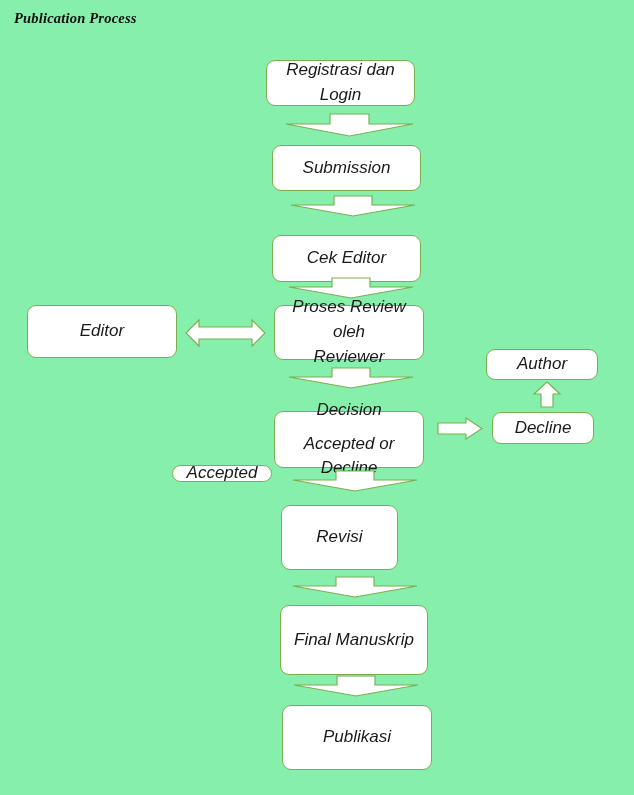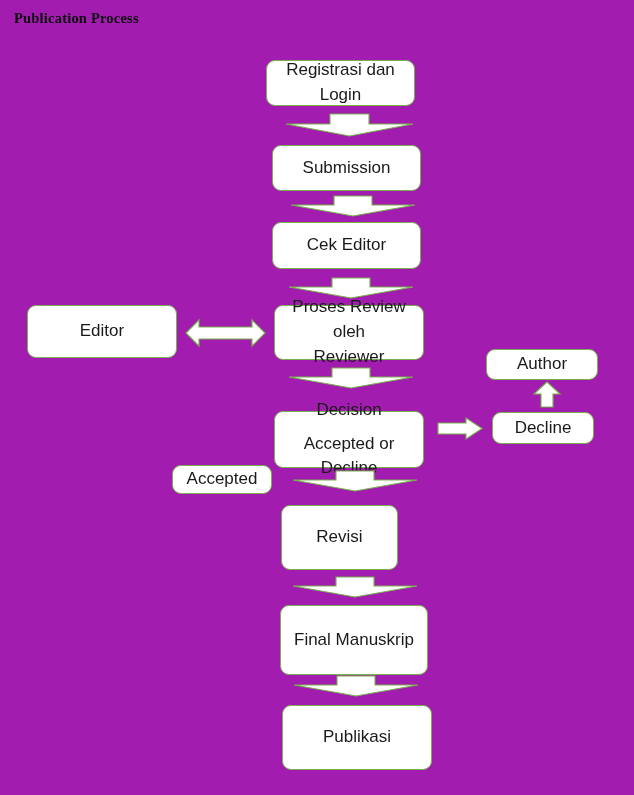--- a/index.html
+++ b/index.html
@@ -7,22 +7,23 @@
     padding: 0;
     background: #ffffff;
   }
   body {
     font-family: "Liberation Sans", sans-serif;
   }
   #page {
     position: relative;
     width: 634px;
     height: 795px;
-    background: #a21caf;
+    background: #86efac;
     overflow: hidden;
+    font-style: italic;
   }
   .title {
     position: absolute;
     left: 14px;
     top: 10px;
     font-family: "Liberation Serif", serif;
     font-weight: bold;
     font-size: 14.5px;
     color: #0d0d0d;
     letter-spacing: 0.2px;
@@ -77,21 +78,21 @@
   <div class="title">Publication Process</div>
 
   <div class="node" style="left:266px; top:60px; width:149px; height:46px;">
     <span>Registrasi dan Login</span>
   </div>
 
   <div class="node" style="left:272px; top:145px; width:149px; height:46px;">
     <span>Submission</span>
   </div>
 
-  <div class="node" style="left:272px; top:222px; width:149px; height:47px;">
+  <div class="node" style="left:272px; top:235px; width:149px; height:47px;">
     <span>Cek Editor</span>
   </div>
 
   <div class="node" style="left:27px; top:305px; width:150px; height:53px;">
     <span>Editor</span>
   </div>
 
   <div class="node two-line" style="left:274px; top:305px; width:150px; height:55px;">
     <span>Proses Review oleh</span>
     <span class="line2">Reviewer</span>
@@ -103,21 +104,21 @@
 
   <div class="node two-line decision-node" style="left:274px; top:403px; width:150px; height:57px;">
     <span>Decision</span>
     <span class="line2">Accepted or Decline</span>
   </div>
 
   <div class="node" style="left:492px; top:412px; width:102px; height:32px;">
     <span>Decline</span>
   </div>
 
-  <div class="node" style="left:172px; top:465px; width:100px; height:29px;">
+  <div class="node" style="left:172px; top:465px; width:100px; height:17px;">
     <span>Accepted</span>
   </div>
 
   <div class="node" style="left:281px; top:505px; width:117px; height:65px;">
     <span>Revisi</span>
   </div>
 
   <div class="node" style="left:280px; top:605px; width:148px; height:70px;">
     <span>Final Manuskrip</span>
   </div>

